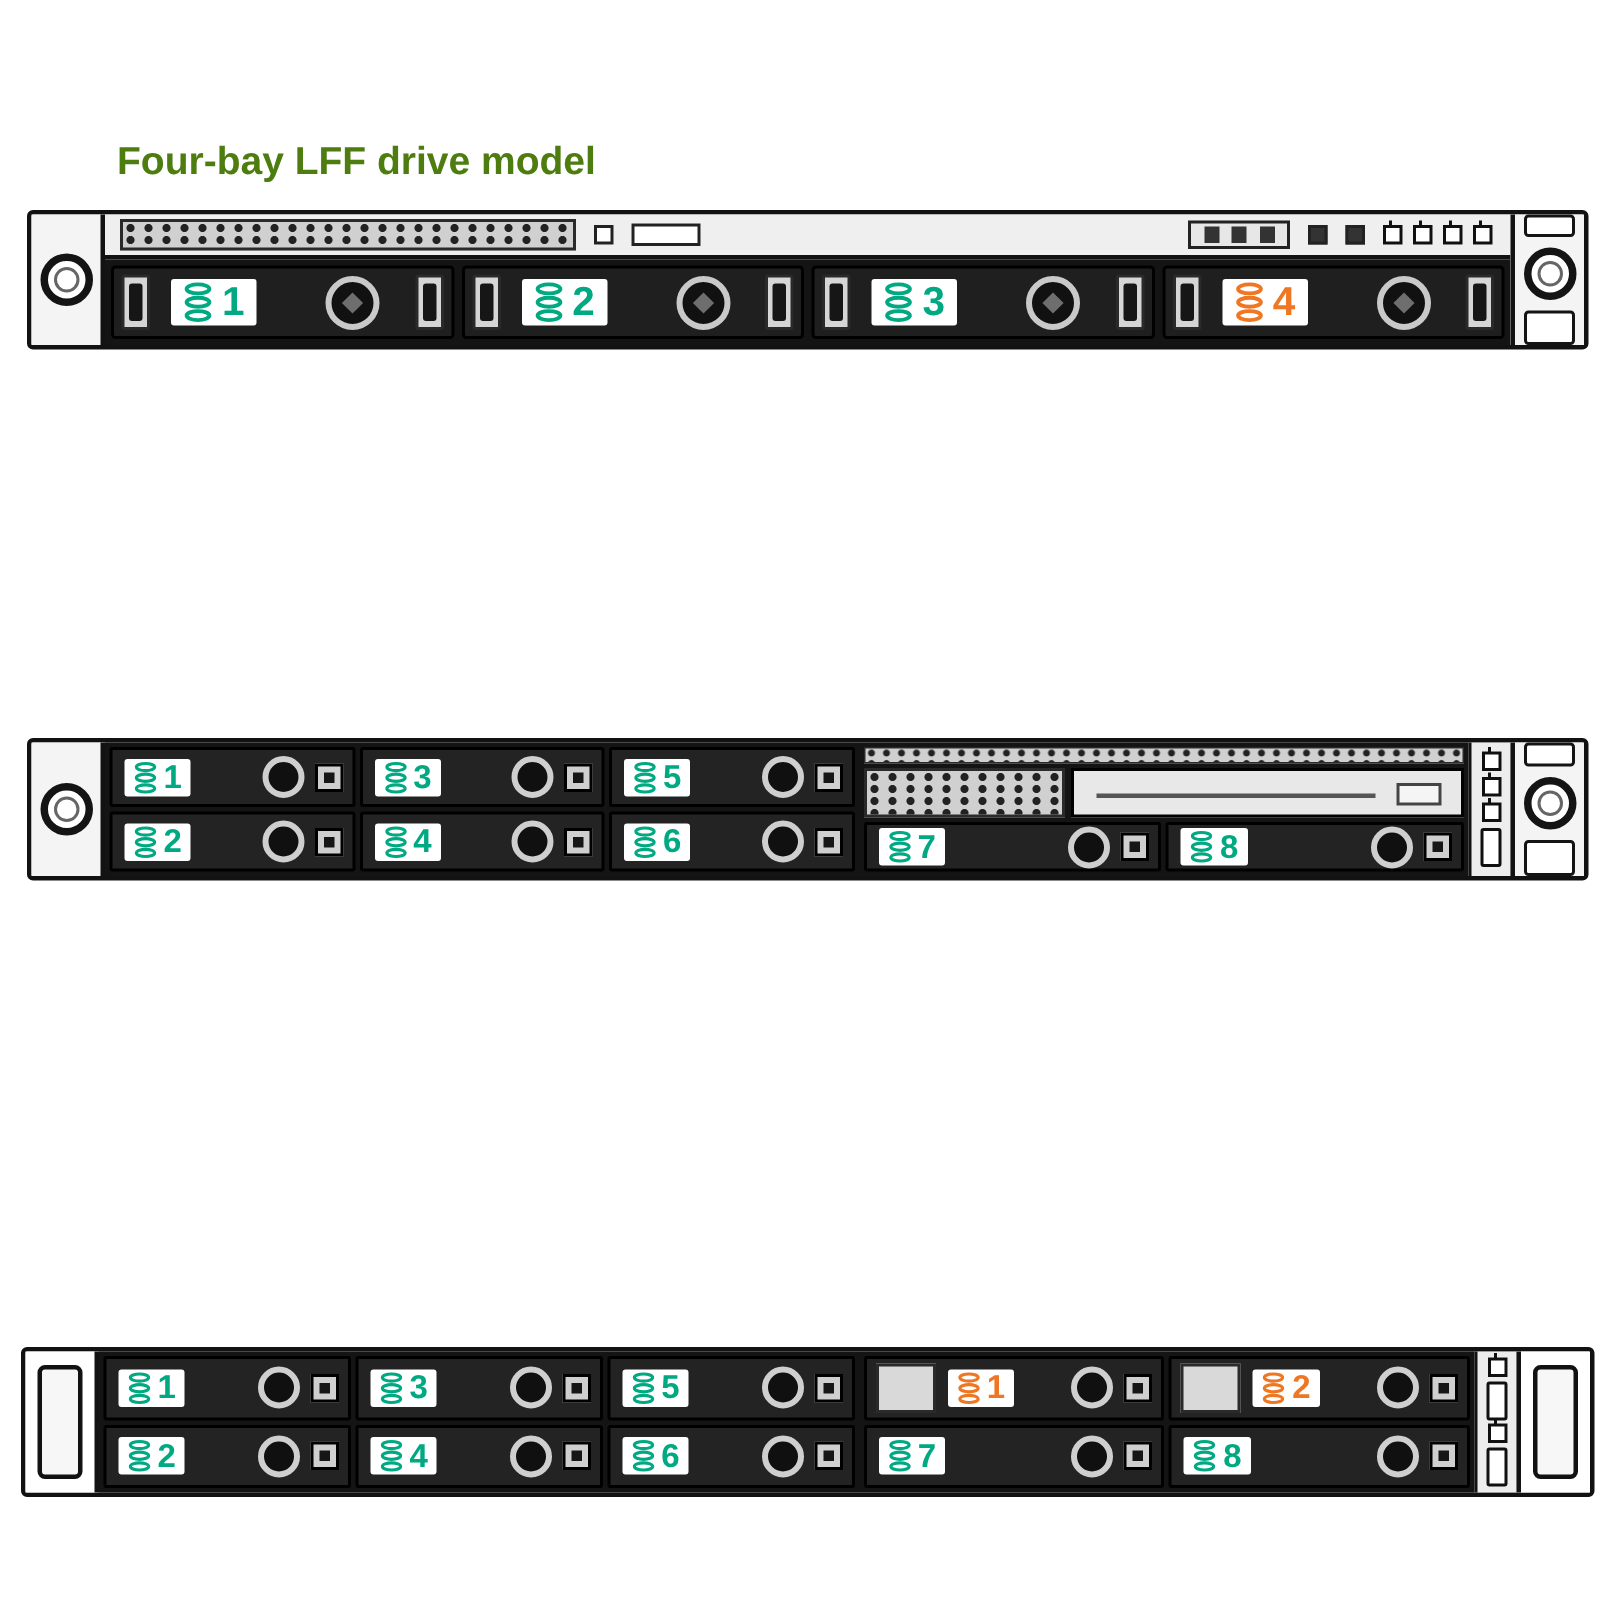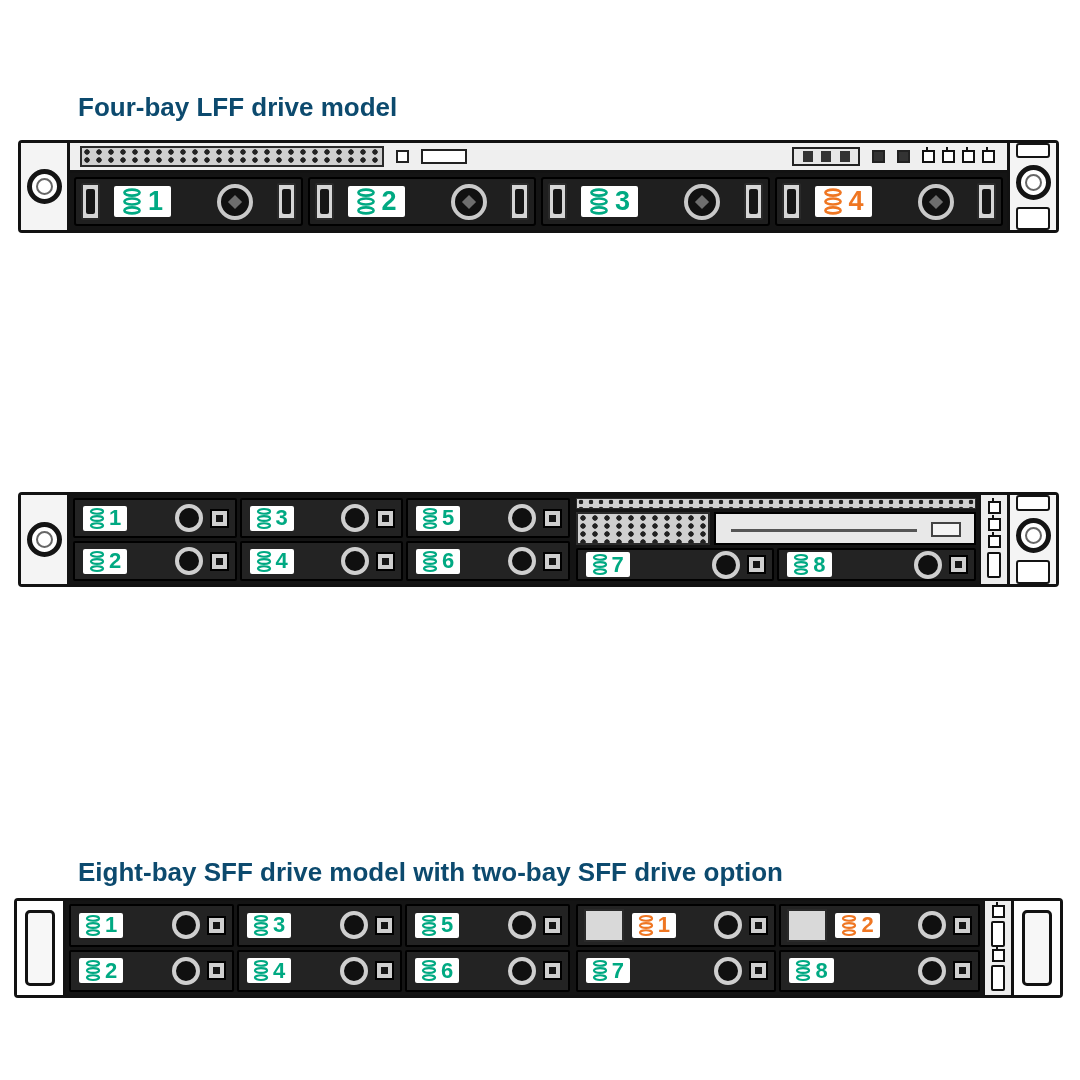--- a/index.html
+++ b/index.html
@@ -1,19 +1,19 @@
 <!DOCTYPE html>
 <html><head>
 <meta charset="utf-8">
 <style>
   html,body{margin:0;padding:0;background:#fff;}
   body{width:1080px;height:1080px;font-family:"Liberation Sans",sans-serif;}
   .canvas{position:relative;width:1080px;height:1080px;background:#fff;overflow:hidden;}
 
-  .mtitle{position:absolute;left:78px;margin:0;font-size:26px;font-weight:bold;color:#0c4a6e;}
+  .mtitle{position:absolute;left:78px;margin:0;font-size:26px;font-weight:bold;color:#4d7c0f;}
   .t1{top:92px;} .t2{top:445px;} .t3{top:857px;}
 
   .chassis{position:absolute;display:flex;align-items:stretch;background:#ececec;
            border:3px solid #121212;border-radius:4px;box-sizing:border-box;}
   .c1{left:18px;top:140px;width:1041px;height:93px;}
   .c2{left:18px;top:492px;width:1041px;height:95px;}
   .c3{left:14px;top:898px;width:1049px;height:100px;}
 
   .ear{flex:0 0 46px;display:flex;flex-direction:column;align-items:center;justify-content:center;
        gap:7px;background:#f4f4f4;min-width:0;}
@@ -339,21 +339,20 @@
         <div class="conn"></div>
       </div>
     </div>
     <div class="ear right">
       <div class="tag"></div>
       <div class="screw"></div>
       <div class="tag tall"></div>
     </div>
   </div>
 
-  <h2 class="mtitle t3">Eight-bay SFF drive model with two-bay SFF drive option</h2>
   <div class="chassis c3">
     <div class="ear left plain">
       <div class="ear-inner"></div>
     </div>
     <div class="sff-main">
       <div class="block-left">
         <div style="display:contents" id="s2-lt"><div class="sff-tray">
 
      <div class="chip sm">
        <svg class="disk sm" viewBox="0 0 20 27">

